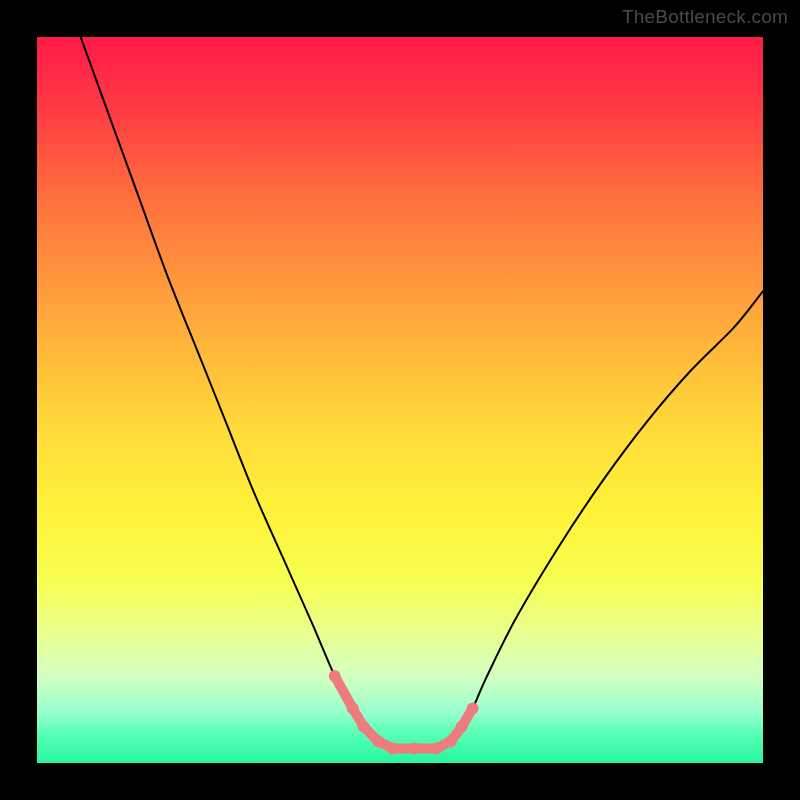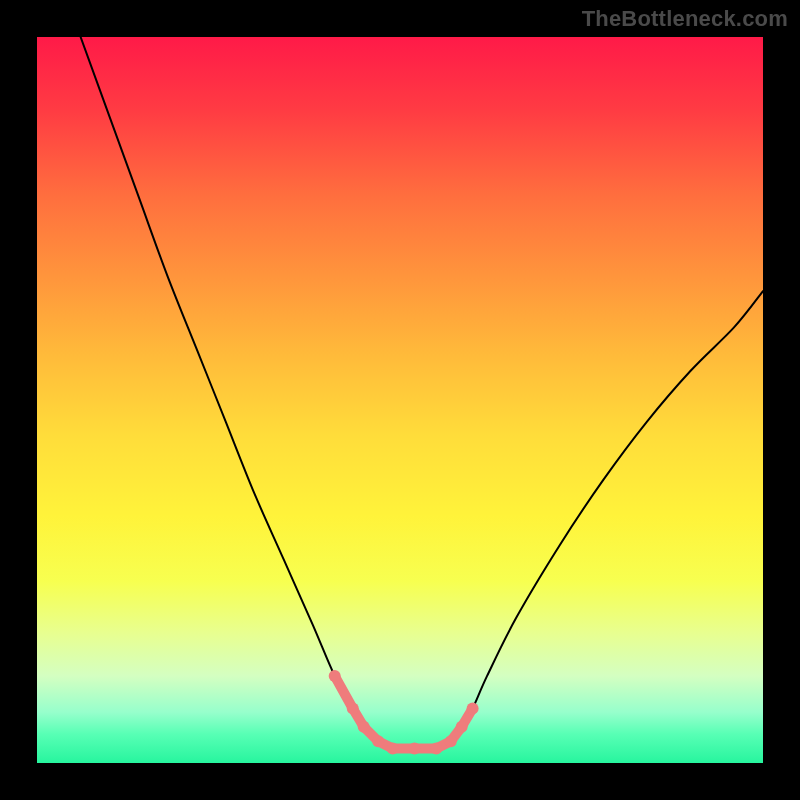--- a/index.html
+++ b/index.html
@@ -47,22 +47,22 @@
   .overlay-lines {
     position: absolute;
     inset: 0;
     pointer-events: none;
   }
   .watermark {
     position: absolute;
     top: 6px;
     right: 12px;
     color: #4a4a4a;
-    font-size: 22px;
-    font-weight: 700;
+    font-size: 19px;
+    font-weight: 400;
     letter-spacing: 0.2px;
     pointer-events: none;
   }
 </style>
 </head>
 <body>
 
 <div class="frame">
 
   <div class="plot-area">

